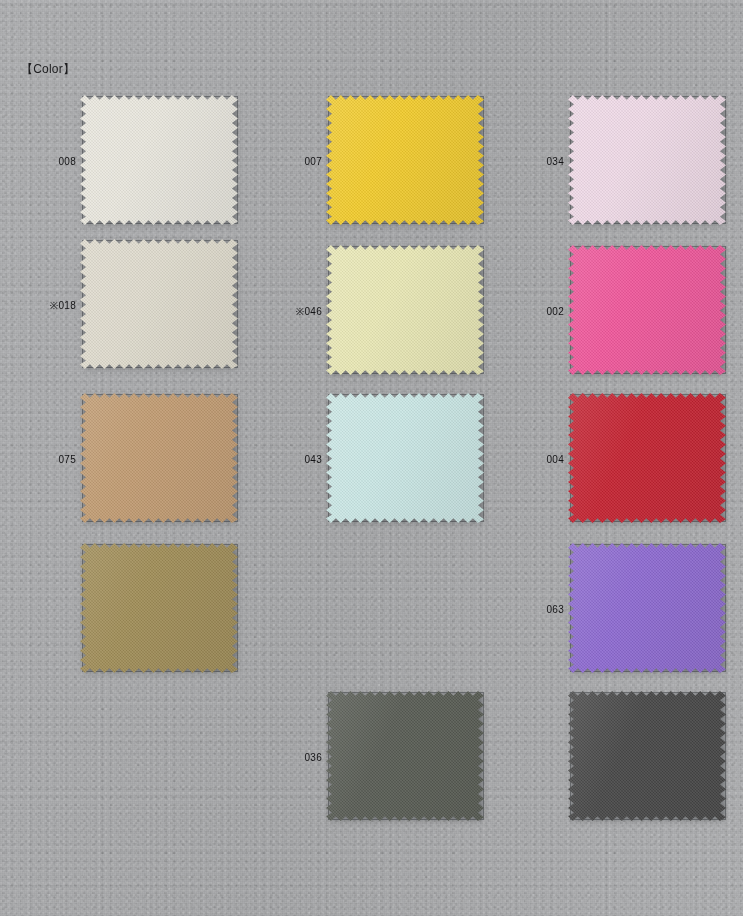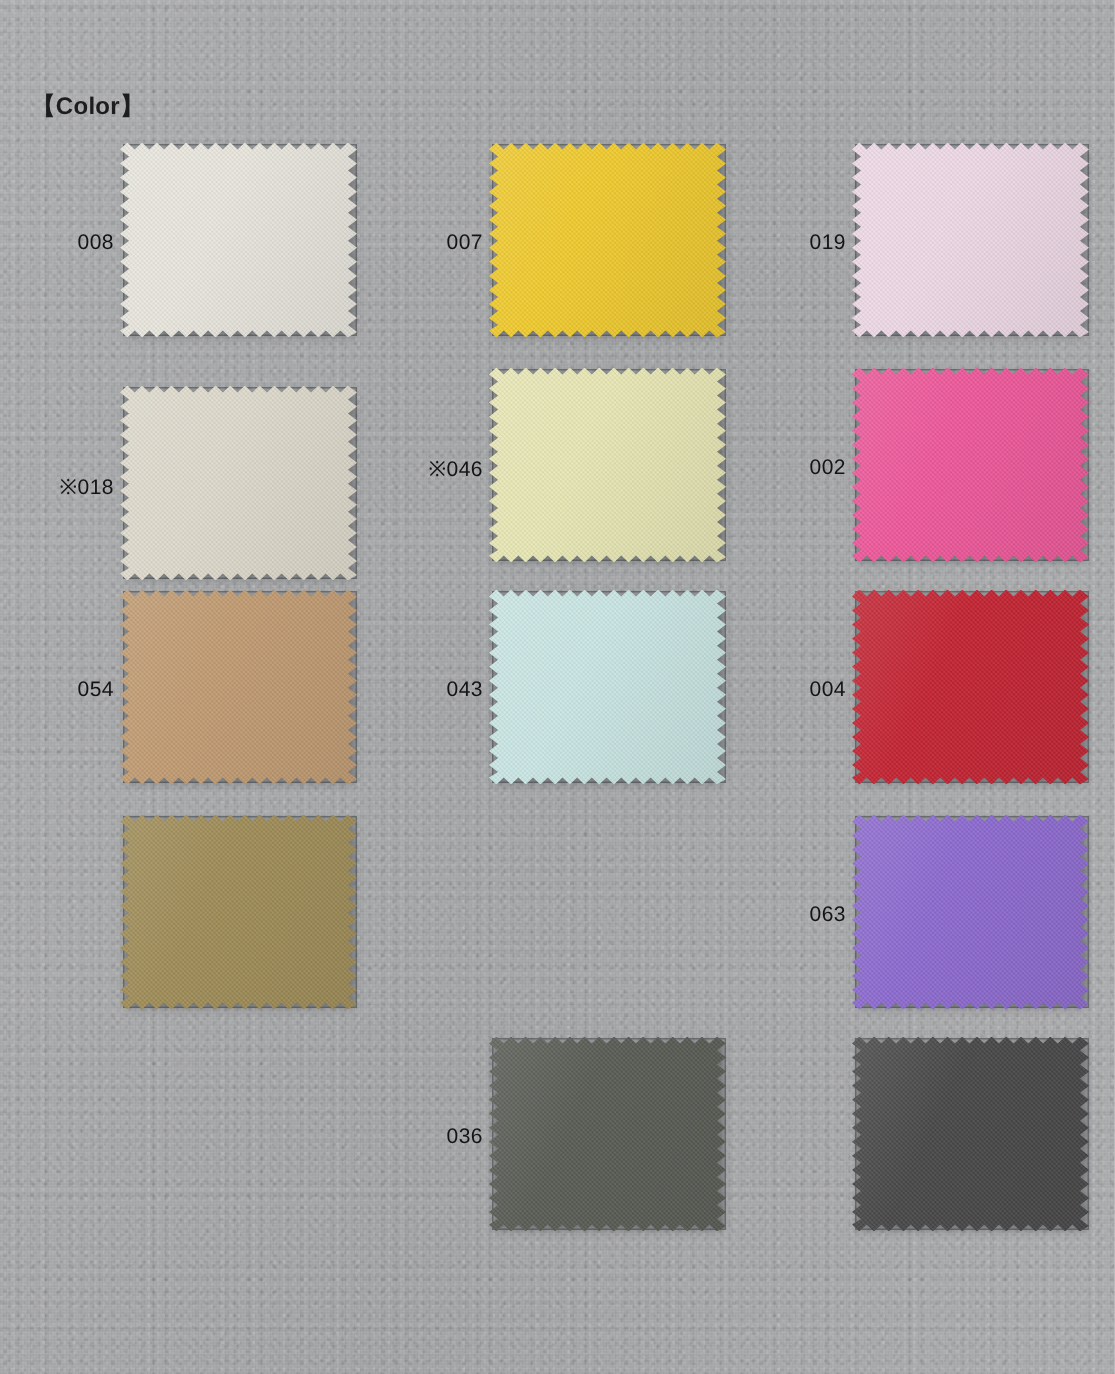--- a/index.html
+++ b/index.html
@@ -41,22 +41,22 @@
       repeating-linear-gradient(0deg, rgba(0,0,0,0.022) 0 1px, rgba(255,255,255,0.022) 1px 2px),
       repeating-linear-gradient(90deg, rgba(0,0,0,0.018) 0 1px, rgba(255,255,255,0.018) 1px 2px);
     mix-blend-mode: overlay;
   }
 
   
   #color-header {
     position: absolute;
     left: 21px;
     top: 61px;
-    font-size: 16px;
-    font-weight: 700;
+    font-size: 12px;
+    font-weight: 400;
     letter-spacing: 0.2px;
     color: #1d1d1f;
     z-index: 5;
     white-space: nowrap;
   }
 
   
   #swatch-grid {
     position: absolute;
     left: 0;
@@ -74,21 +74,21 @@
 
   .swatch-label {
     position: absolute;
     left: 0;
     top: 0;
     width: 66px;
     height: 132px;
     display: flex;
     align-items: center;
     justify-content: flex-end;
-    font-size: 14px;
+    font-size: 10px;
     font-weight: 400;
     color: #141416;
     letter-spacing: 0.3px;
     white-space: nowrap;
     font-family: "Liberation Sans", sans-serif;
   }
 
   .swatch-wrap {
     position: absolute;
     left: 70px;
@@ -182,30 +182,30 @@
       <div class="swatch-label">007</div>
       <div class="swatch-wrap">
         <div class="swatch-plate"></div>
         <div class="swatch-shadow"></div>
         <div class="swatch-cloth" style="background-color: rgb(240, 202, 43);">
           <div class="weave"></div>
         </div>
       </div>
     </div>
     <div class="swatch-cell" style="left: 498px; top: 95px;">
-      <div class="swatch-label">019</div>
+      <div class="swatch-label">034</div>
       <div class="swatch-wrap">
         <div class="swatch-plate"></div>
         <div class="swatch-shadow"></div>
         <div class="swatch-cloth" style="background-color: rgb(238, 217, 230);">
           <div class="weave"></div>
         </div>
       </div>
     </div>
-    <div class="swatch-cell" style="left: 10px; top: 257px; text-decoration: underline;">
+    <div class="swatch-cell" style="left: 10px; top: 239px; text-decoration: underline;">
       <div class="swatch-label">※018</div>
       <div class="swatch-wrap">
         <div class="swatch-plate"></div>
         <div class="swatch-shadow"></div>
         <div class="swatch-cloth" style="background-color: rgb(222, 218, 204);">
           <div class="weave"></div>
         </div>
       </div>
     </div>
     <div class="swatch-cell" style="left: 256px; top: 245px;">
@@ -222,21 +222,21 @@
       <div class="swatch-label">002</div>
       <div class="swatch-wrap">
         <div class="swatch-plate"></div>
         <div class="swatch-shadow"></div>
         <div class="swatch-cloth" style="background-color: rgb(238, 85, 153);">
           <div class="weave"></div>
         </div>
       </div>
     </div>
     <div class="swatch-cell" style="left: 10px; top: 393px;">
-      <div class="swatch-label">054</div>
+      <div class="swatch-label">075</div>
       <div class="swatch-wrap">
         <div class="swatch-plate"></div>
         <div class="swatch-shadow"></div>
         <div class="swatch-cloth" style="background-color: rgb(192, 154, 112);">
           <div class="weave"></div>
         </div>
       </div>
     </div>
     <div class="swatch-cell" style="left: 256px; top: 393px;">
       <div class="swatch-label">043</div>

